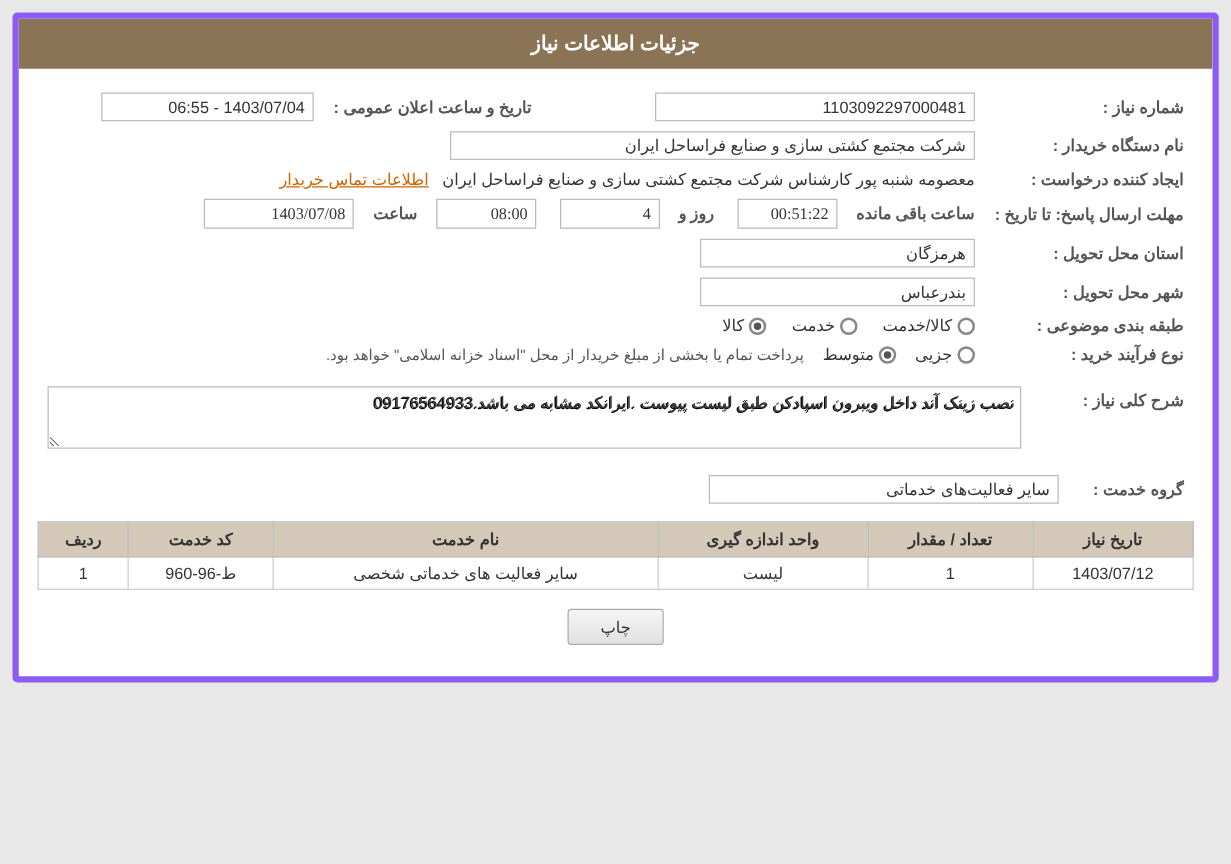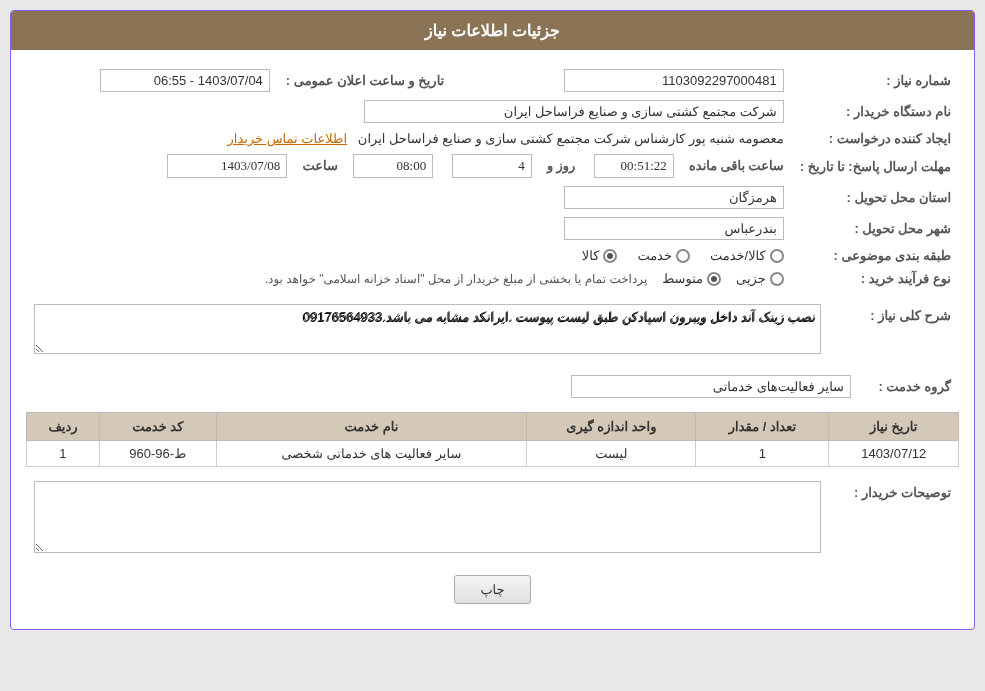--- a/index.html
+++ b/index.html
@@ -11,21 +11,21 @@
       color: #333;
     }
     .page-wrapper {
       max-width: 985px;
       margin: 0 auto;
       background: #e8e8e8;
       padding: 10px;
     }
     .main-panel {
       background: #fff;
-      border: 1px solid #8b5cf6;
+      border: 5px solid #8b5cf6;
       border-radius: 4px;
       overflow: hidden;
     }
     .panel-header {
       background: #8b7355;
       color: #fff;
       text-align: center;
       padding: 10px 15px;
       font-size: 16px;
       font-weight: bold;
@@ -195,21 +195,21 @@
     </div>
 
     <div class="panel-body">
 
       <table class="info-table">
 
         <tbody>
             <tr>
           <td class="label-cell">شماره نیاز :</td>
           <td class="value-cell">
-            <span class="input-box input-wide" style="width:220px;">1103092297000481</span>
+            <span class="input-box input-wide" style="width:256px;">1103092297000481</span>
           </td>
           <td style="width:20px;"></td>
           <td class="label-cell">تاریخ و ساعت اعلان عمومی :</td>
           <td class="value-cell">
             <span class="input-box" style="width:170px;">1403/07/04 - 06:55</span>
           </td>
         </tr>
 
         <tr>
           <td class="label-cell">نام دستگاه خریدار :</td>
@@ -346,30 +346,20 @@
       <td>1403/07/12</td>
       <td>1</td>
       <td>لیست</td>
       <td>سایر فعالیت های خدماتی شخصی</td>
       <td>ط-96-960</td>
       <td>1</td>
     </tr>
           </tbody>
       </table>
 
-      <table class="info-table">
-        <tbody>
-            <tr>
-          <td style="width:130px; vertical-align:top; padding-top:8px;" class="label-cell">توصیحات خریدار :</td>
-          <td>
-            <textarea class="textarea-resizable" rows="4" style=""></textarea>
-          </td>
-        </tr>
-      </tbody>
-        </table>
 
       <div class="button-row">
         <button class="btn btn-print">چاپ</button>
       </div>
 
     </div>
   </div>
 </div>
 
 </body></html>

